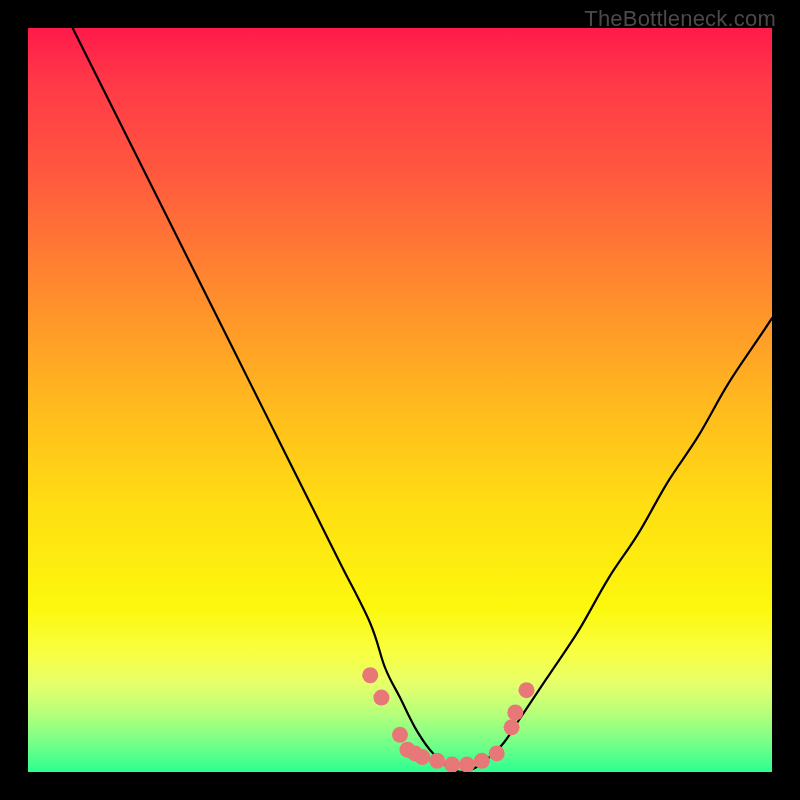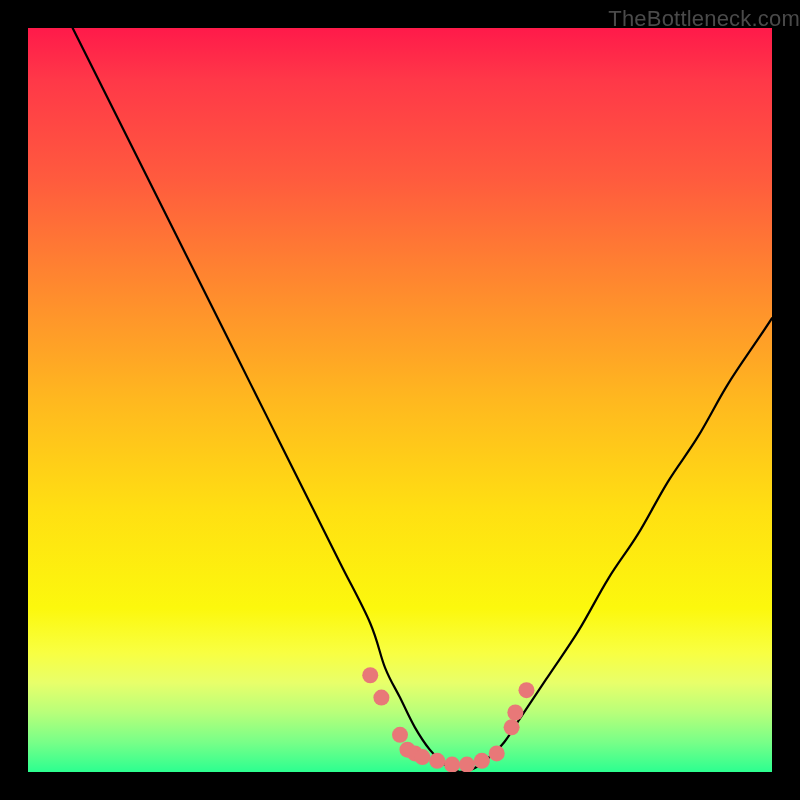--- a/index.html
+++ b/index.html
@@ -13,21 +13,21 @@
   }
   .frame {
     position: relative;
     width: 800px;
     height: 800px;
     background: #000;
   }
   .watermark {
     position: absolute;
     top: 6px;
-    right: 0;
+    right: 24px;
     color: #4a4a4a;
     font-size: 22px;
     font-weight: 500;
     z-index: 10;
     letter-spacing: 0.2px;
   }
   .plot-area {
     position: absolute;
     left: 28px;
     top: 28px;

